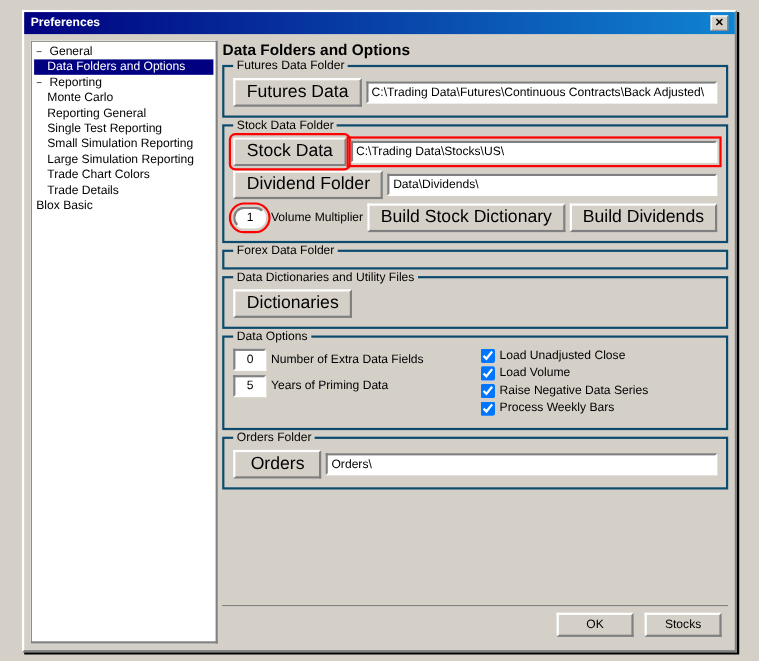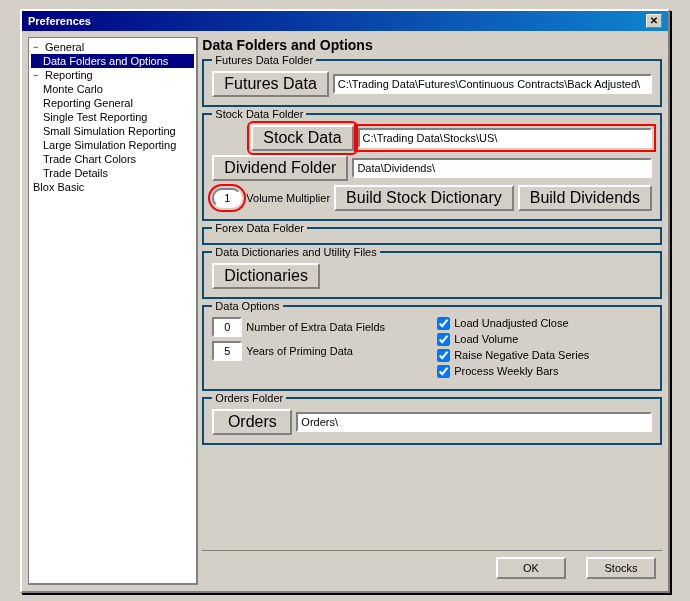--- a/index.html
+++ b/index.html
@@ -172,39 +172,38 @@
     .data-options-left {
       flex: 1;
     }
     .data-options-right {
       flex: 1;
     }
     
     .bottom-bar {
       display: flex;
       justify-content: flex-end;
-      gap: 20px;
+      gap: 10px;
       padding: 6px 6px 6px 6px;
       border-top: 1px solid #808080;
     }
     .btn-bottom {
       min-width: 70px;
       padding: 3px 16px;
       background: #d4d0c8;
       border: 2px solid #ffffff;
       border-right-color: #808080;
       border-bottom-color: #808080;
       font-size: 11px;
       cursor: pointer;
       color: #000;
     }
     
     .stock-data-row {
       position: relative;
-      margin-left: 39px;
     }
     
     .label-text {
       font-size: 11px;
       white-space: nowrap;
       color: #000;
     }
   </style>
 </head>
 <body>

